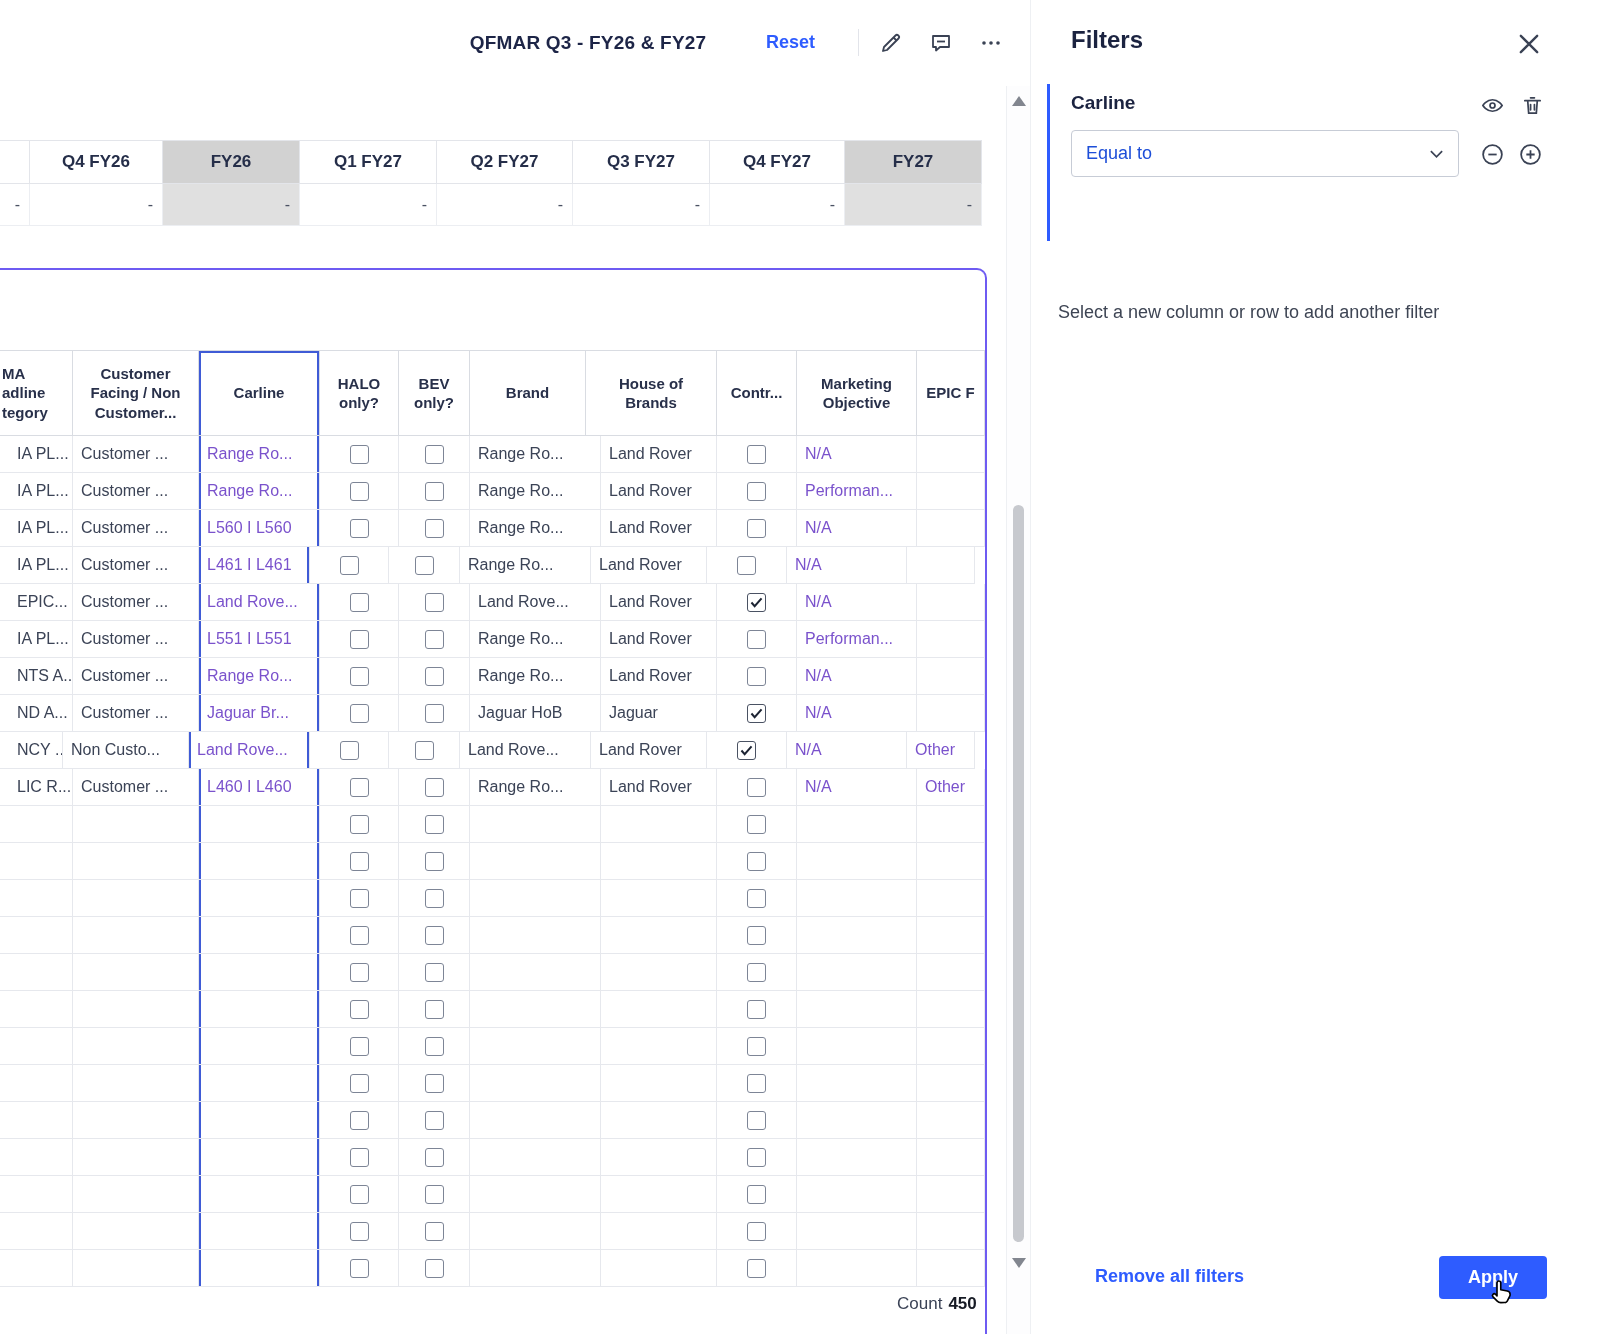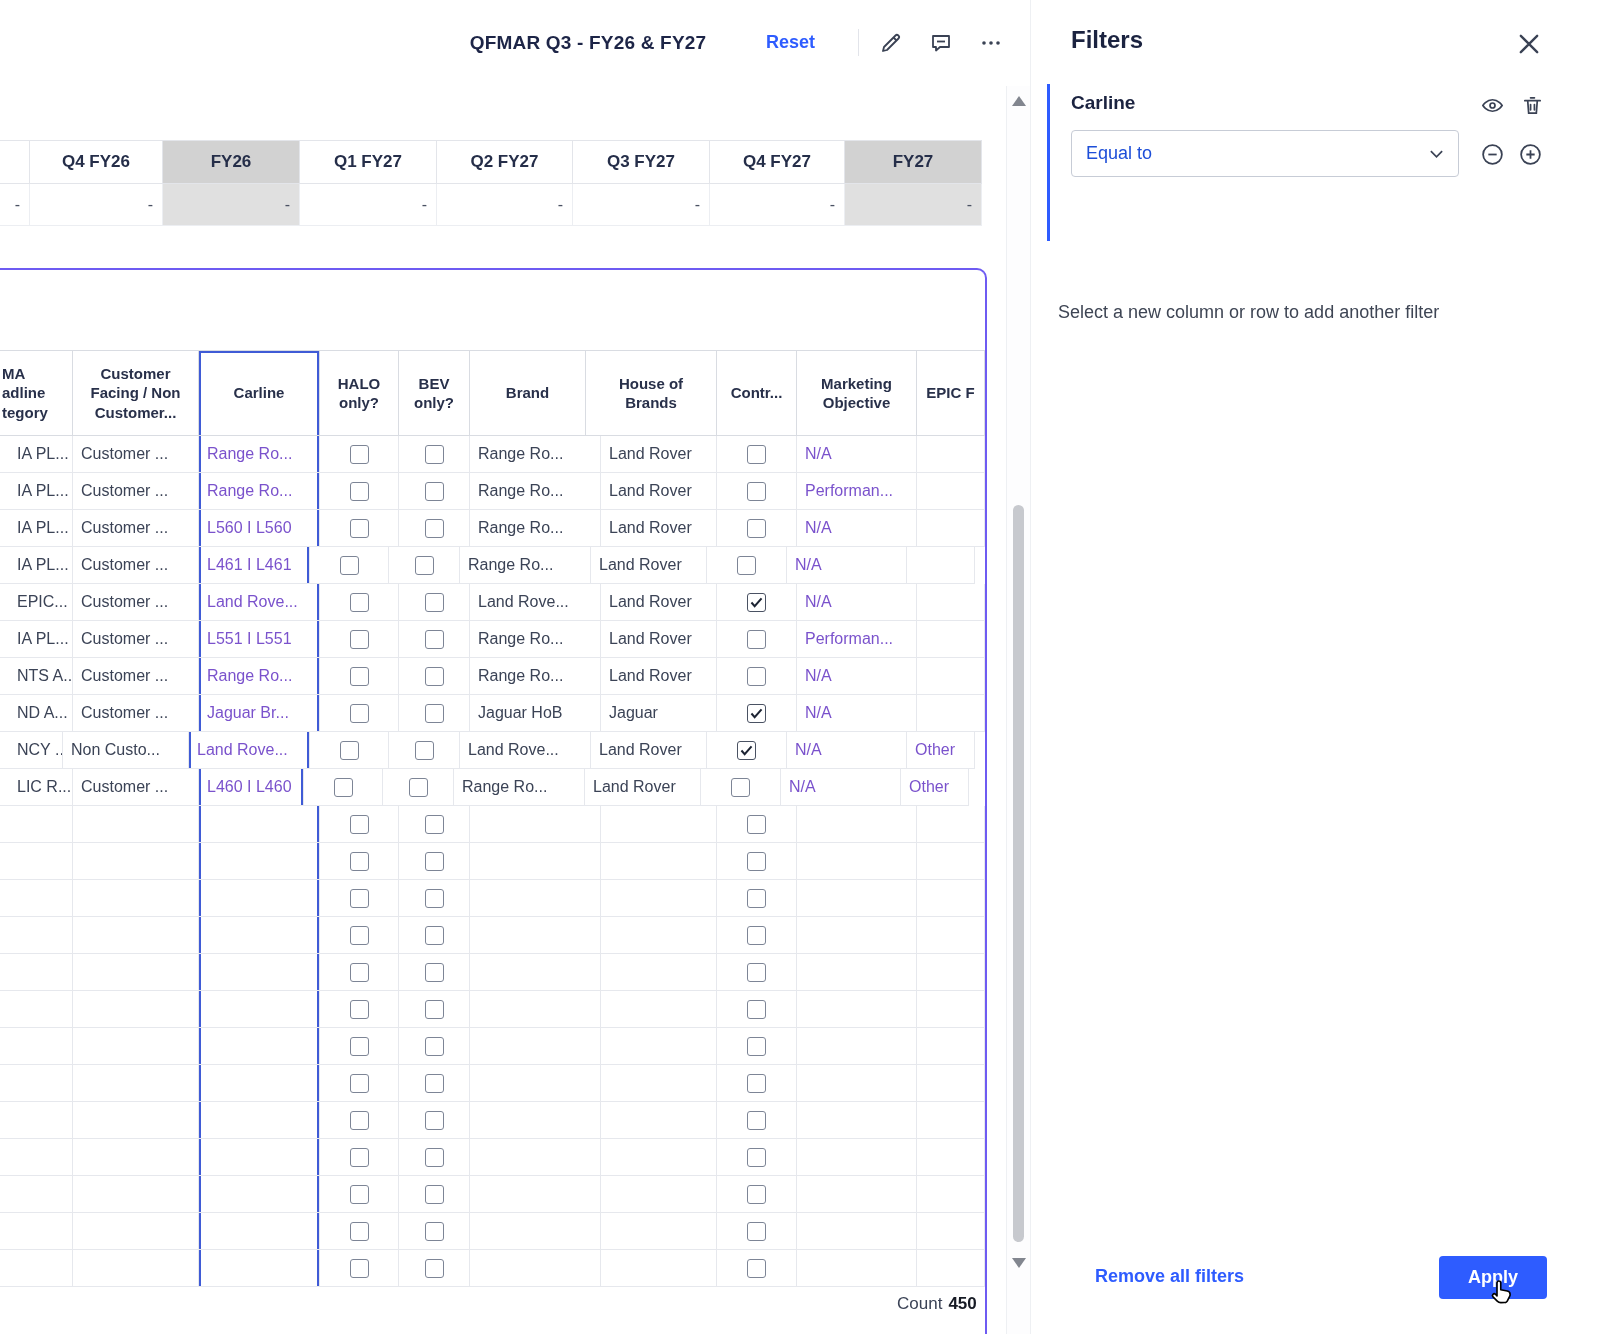--- a/index.html
+++ b/index.html
@@ -325,21 +325,21 @@
               <polyline points="1.5,6 5,10 12.5,1.5" fill="none" stroke="#1d2433" stroke-width="2.2"></polyline>
             </svg>
           </div>
         </div>
         <div class="g-cell purple" style="width: 120px;">N/A</div>
         <div class="g-cell purple" style="width: 68px;">Other</div>
       </div>
       <div class="g-row">
         <div class="g-cell al" style="width: 73px;">LIC R...</div>
         <div class="g-cell" style="width: 126px;">Customer ...</div>
-        <div class="g-cell sel-c purple" style="width: 105px;">L460 I L460</div>
+        <div class="g-cell sel-c purple" style="width: 121px;">L460 I L460</div>
         <div class="g-cell ck" style="width: 79px;">
           <div class="checkbox"></div>
         </div>
         <div class="g-cell ck" style="width: 71px;">
           <div class="checkbox"></div>
         </div>
         <div class="g-cell" style="width: 131px;">Range Ro...</div>
         <div class="g-cell" style="width: 116px;">Land Rover</div>
         <div class="g-cell ck" style="width: 80px;">
           <div class="checkbox"></div>

